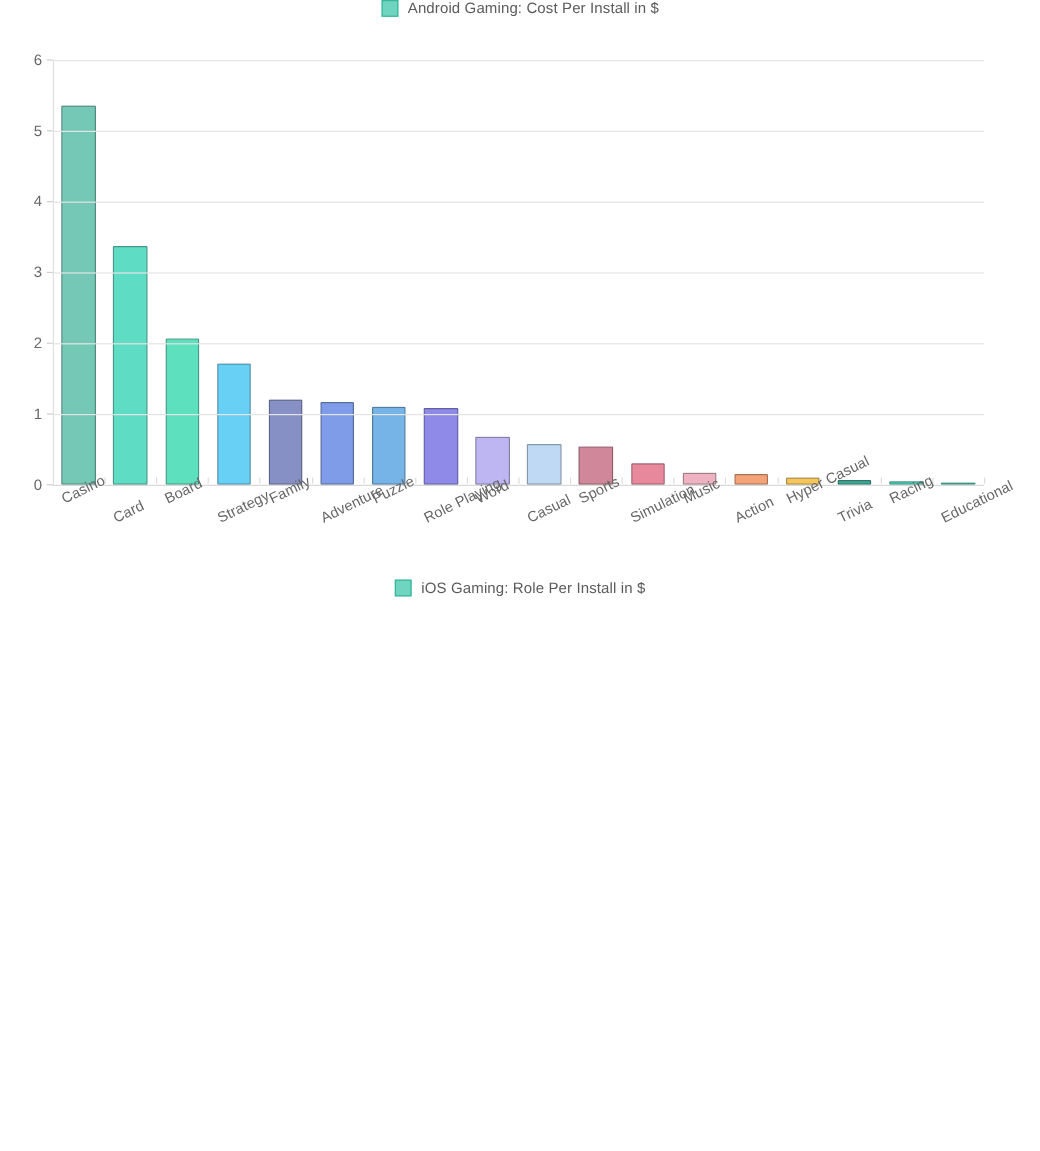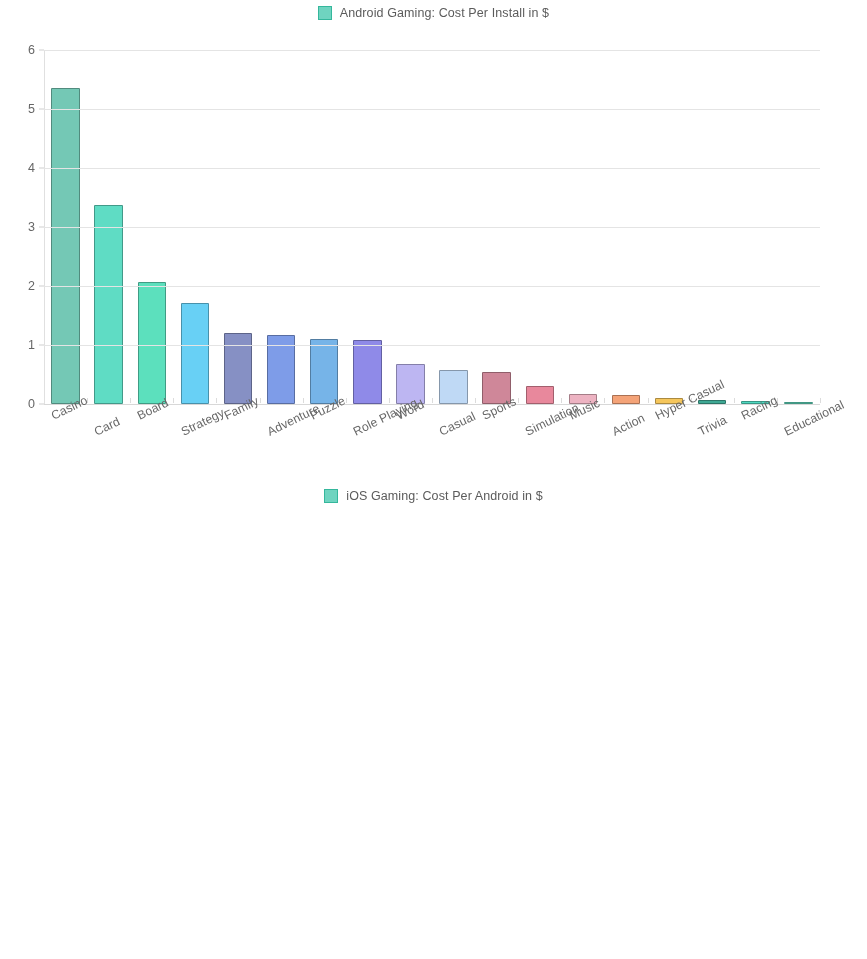--- a/index.html
+++ b/index.html
@@ -13,21 +13,21 @@
   .page { position: relative; width: 867px; height: 959px; background:#fff; }
 
   .chart-block { position: absolute; left: 0; width: 867px; }
   #chart-android { top: 0; height: 480px; }
   #chart-ios { top: 483px; height: 476px; }
 
   
   .legend {
     position: absolute; top: 0; left: 0; width: 867px;
     height: 26px;
-    display: flex; align-items: center; justify-content: center;
+    display: flex; align-items: flex-start; justify-content: center;
     gap: 8px;
   }
   .legend-swatch {
     width: 14px; height: 14px;
     background: #6fd4c0;
     border: 1px solid #35b79c;
   }
   .legend-label {
     font-size: 12.5px;
     color: #5b5b5b;
@@ -200,18 +200,18 @@
         <div class="tick-sep" style="left: 732.889px;"></div>
         <div class="xlabel" style="left: 694.951px;">Racing</div>
         <div class="tick-sep" style="left: 776px;"></div>
         <div class="xlabel stagger" style="left: 738.062px;">Educational</div>
       </div>
   </div>
 
   <div class="chart-block" id="chart-ios">
     <div class="legend">
       <span class="legend-swatch"></span>
-      <span class="legend-label">iOS Gaming: Cost Per Android in $</span>
+      <span class="legend-label">iOS Gaming: Role Per Install in $</span>
     </div>
 
   </div>
 
 </div>
 
 </body></html>

